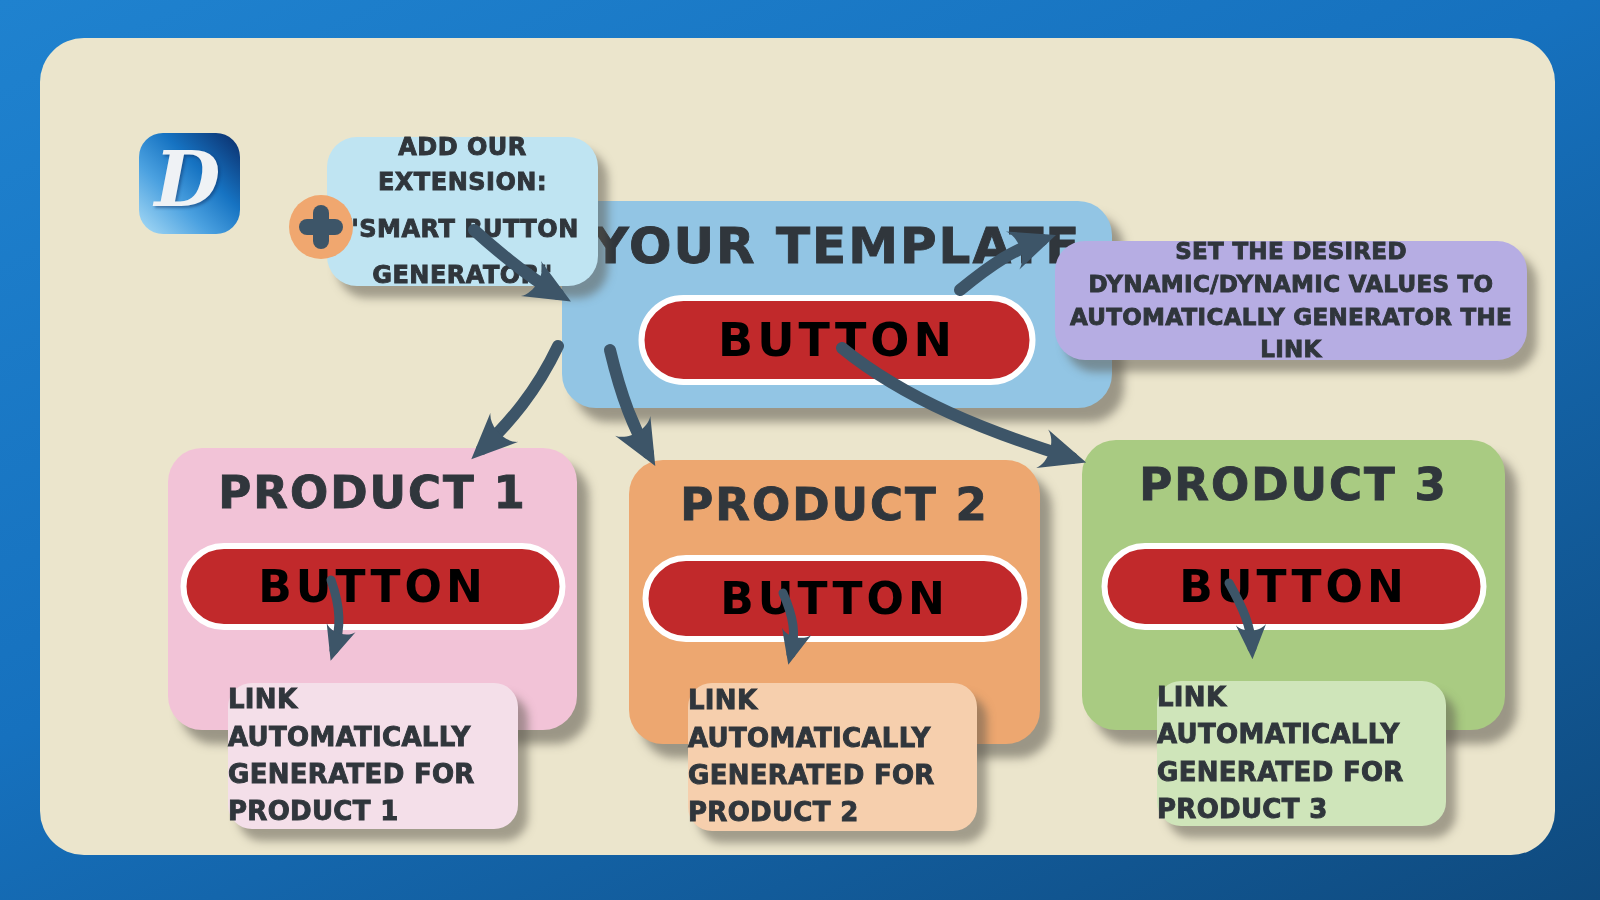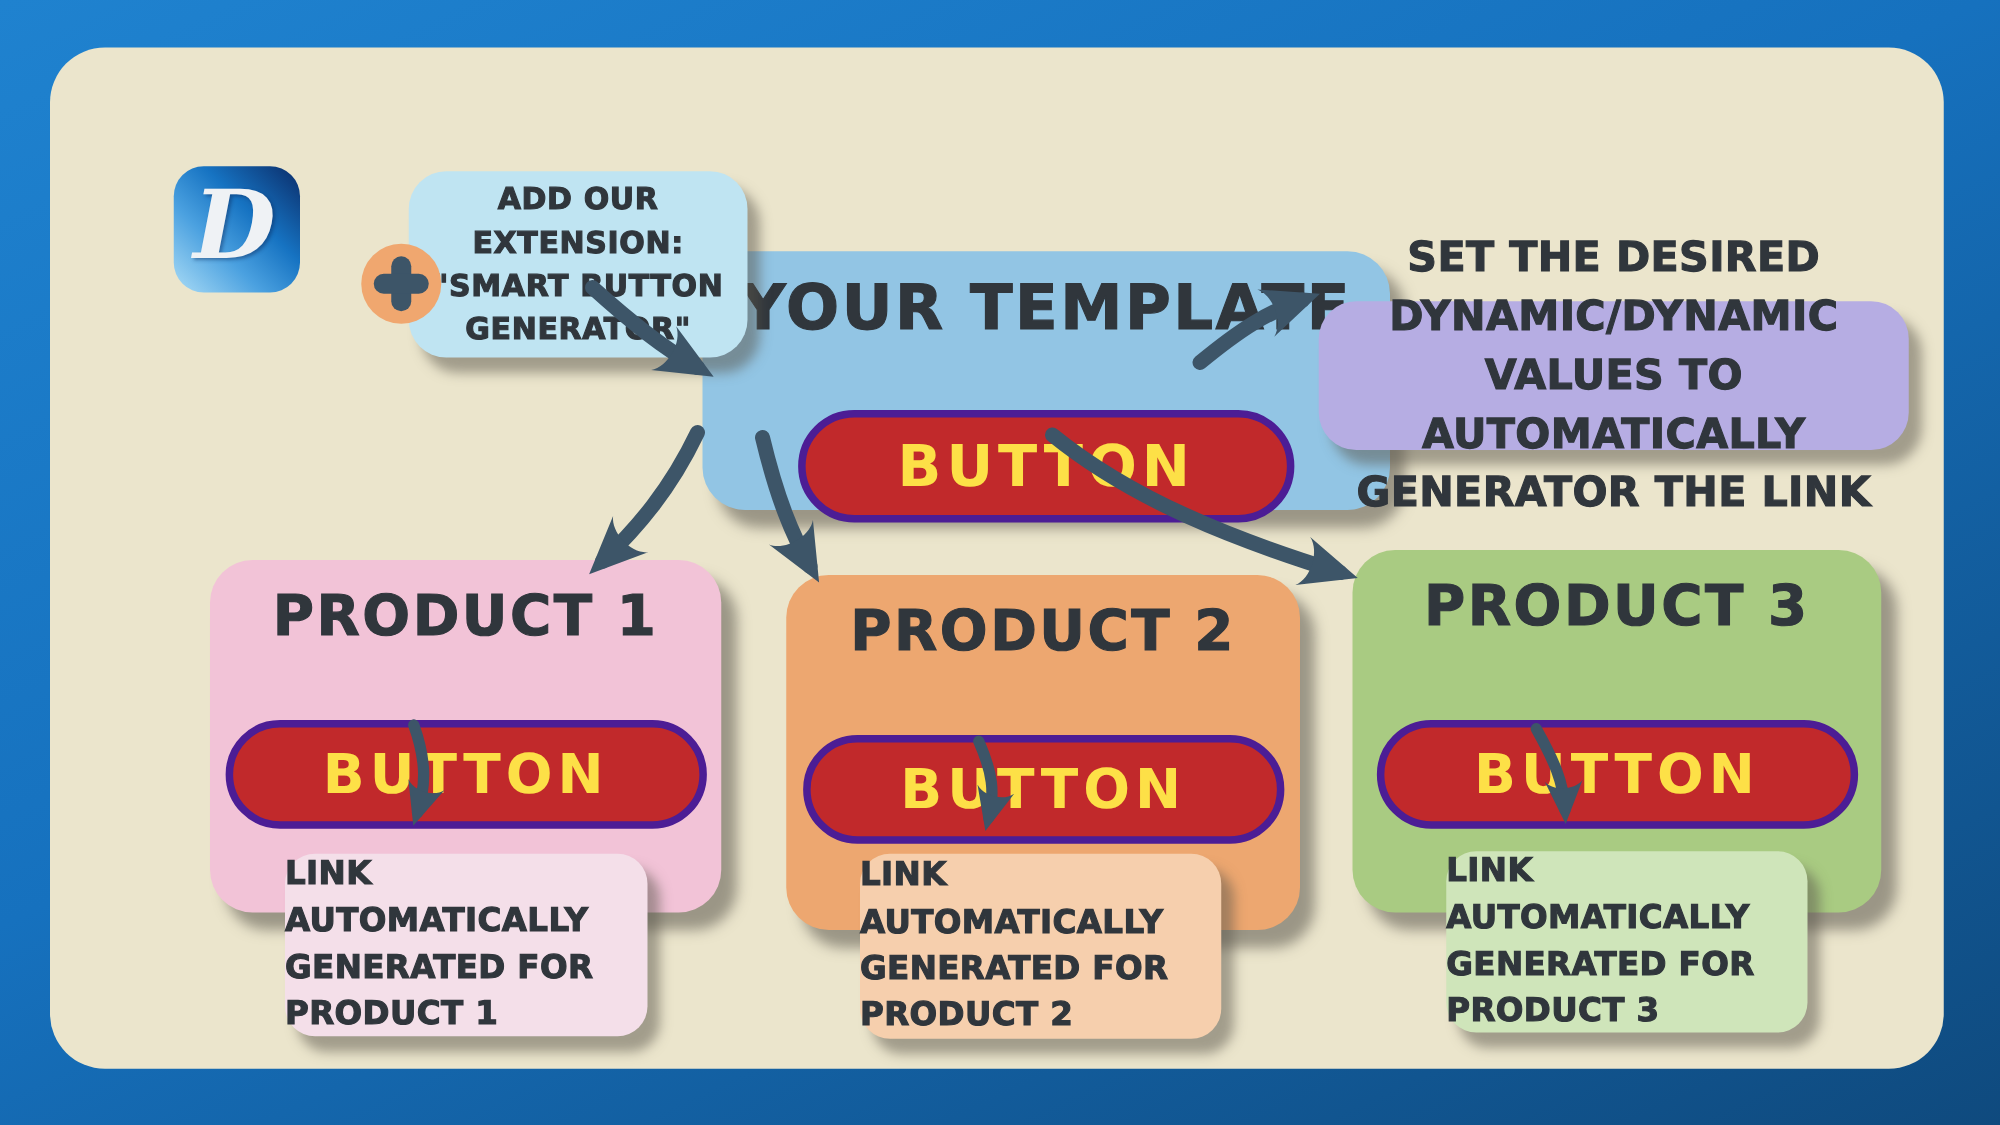--- a/index.html
+++ b/index.html
@@ -25,52 +25,52 @@
   .logo-letter{
     font-family:"DejaVu Serif",serif;font-style:italic;font-weight:bold;
     font-size:76px;line-height:1;color:#EFF2F5;transform:translate(-2px,-4px);
     text-shadow:2px 2px 3px rgba(10,40,90,0.45);
   }
 
   
   .ext-callout{
     position:absolute;left:287px;top:99px;width:271px;height:149px;border-radius:30px;
     z-index:3;display:flex;flex-direction:column;justify-content:center;text-align:center;
-    font-size:24px;font-weight:bold;line-height:1.44;letter-spacing:0.5px;
+    font-size:24px;font-weight:bold;line-height:1.44;letter-spacing:0.5px;gap:12px;
   }
   .plus-badge{
     position:absolute;left:249px;top:157px;width:64px;height:64px;border-radius:50%;
     z-index:4;display:flex;align-items:center;justify-content:center;
   }
   .plus-icon{position:relative;width:44px;height:44px;}
   .plus-icon::before,.plus-icon::after{
     content:"";position:absolute;background:#3D5568;border-radius:8px;
   }
   .plus-icon::before{left:14px;top:0;width:16px;height:44px;}
   .plus-icon::after{left:0;top:14px;width:44px;height:16px;}
 
   .values-callout{
     position:absolute;left:1015px;top:203px;width:472px;height:119px;border-radius:30px;
     z-index:3;display:flex;flex-direction:column;justify-content:center;text-align:center;
-    font-size:33px;font-weight:bold;line-height:1.42;letter-spacing:0.3px;
+    font-size:23px;font-weight:bold;line-height:1.42;letter-spacing:0.3px;
   }
 
   
   .template-card{
     position:absolute;left:522px;top:163px;width:550px;height:207px;border-radius:34px;z-index:1;
   }
   .template-title{
     position:absolute;left:0;right:0;top:16px;text-align:center;
     font-size:50px;font-weight:bold;letter-spacing:2px;
   }
   .pill{
     position:absolute;left:50%;transform:translateX(-50%);
-    border:6px solid #4c1d95;border-radius:60px;box-sizing:border-box;
+    border:6px solid #ffffff;border-radius:60px;box-sizing:border-box;
     display:flex;align-items:center;justify-content:center;
-    color:#fde047;font-weight:bold;cursor:pointer;margin-top:33px;
+    color:#000000;font-weight:bold;cursor:pointer;
   }
   .template-pill{top:94px;width:397px;height:90px;font-size:46px;letter-spacing:4px;}
 
   
   .card{position:absolute;border-radius:34px;z-index:1;}
   .card-1{left:128px;top:410px;width:409px;height:282px;}
   .card-2{left:589px;top:422px;width:411px;height:284px;}
   .card-3{left:1042px;top:402px;width:423px;height:290px;}
   .card-title{
     position:absolute;left:0;right:0;top:18px;text-align:center;

